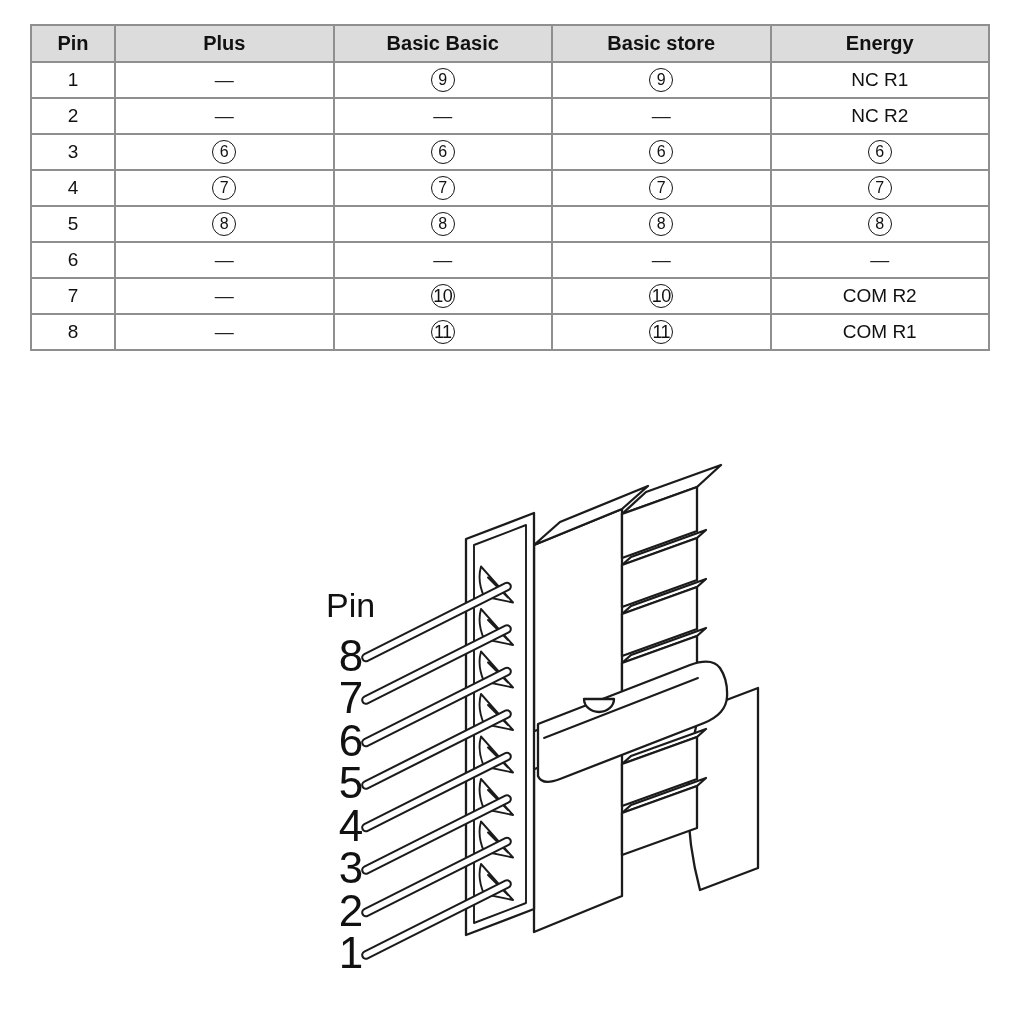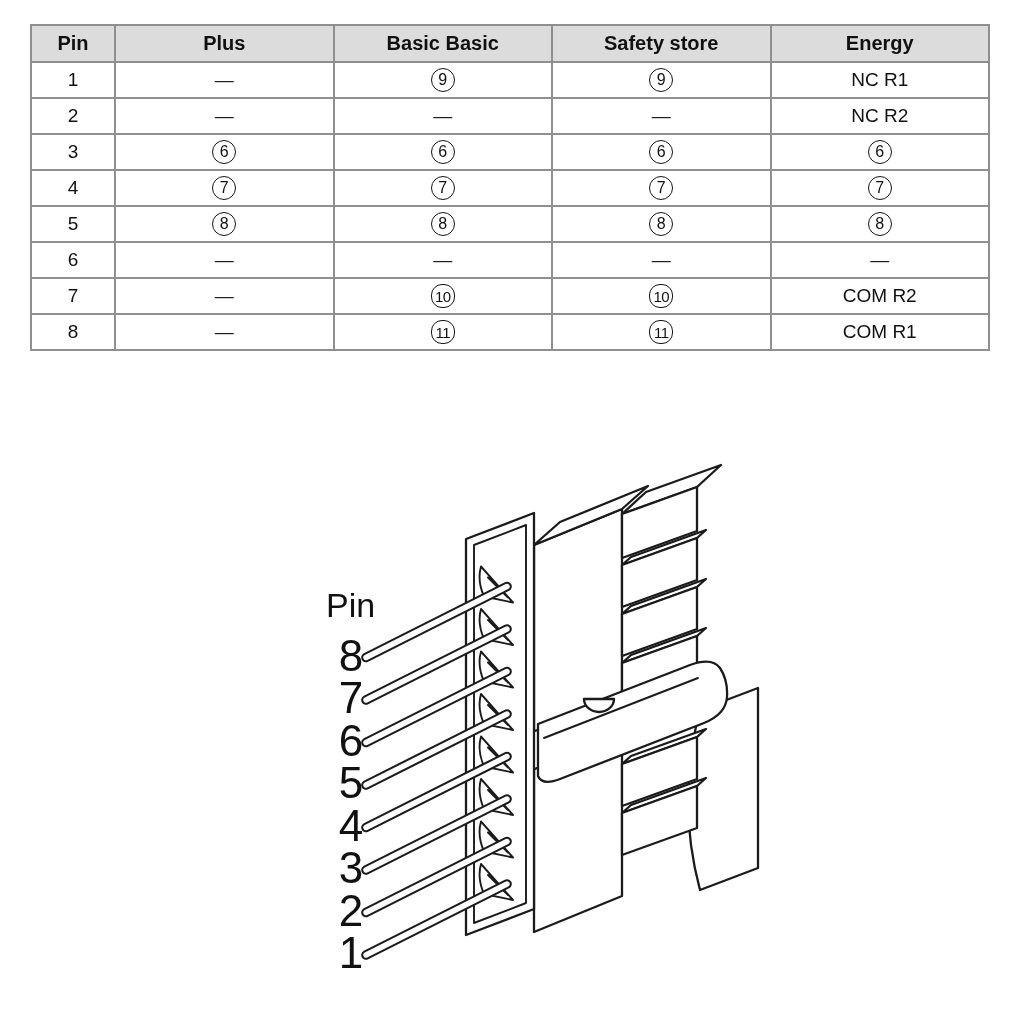--- a/index.html
+++ b/index.html
@@ -10,21 +10,21 @@
   table.pin-table{position:absolute;left:30px;top:24px;width:960px;
                   border-collapse:collapse;table-layout:fixed;}
   .pin-table th,.pin-table td{
       border:2px solid #8f8f8f;text-align:center;vertical-align:middle;
       padding:0;height:34px;font-size:19px;color:#111;background:#fff;}
   .pin-table th{background:#dcdcdc;font-weight:bold;height:35px;font-size:20px;}
   .col-pin{width:82px;}
   .circ{display:inline-flex;align-items:center;justify-content:center;
         width:24px;height:24px;border:1.8px solid #141414;border-radius:50%;
         font-size:16px;line-height:1;box-sizing:border-box;}
-  .circ2{font-size:15px;letter-spacing:-0.6px;border-radius:11px;}
+  .circ2{font-size:18px;letter-spacing:-0.6px;}
   .dash{font-size:19px;color:#222;}
 
   
   svg.diagram{position:absolute;left:0;top:0;}
   .line{fill:#ffffff;stroke:#1b1b1b;stroke-width:2.3;
         stroke-linejoin:round;stroke-linecap:round;}
   .thin{stroke-width:1.9;}
   .nofill{fill:none;}
   .wire-o{stroke:#1b1b1b;stroke-width:9.6;stroke-linecap:round;}
   .wire-c{stroke:#ffffff;stroke-width:5.4;stroke-linecap:round;}
@@ -33,21 +33,21 @@
 </style>
 </head>
 <body>
 
 <table class="pin-table">
   <thead>
     <tr>
       <th class="col-pin">Pin</th>
       <th>Plus</th>
       <th>Basic Basic</th>
-      <th>Safety store</th>
+      <th>Basic store</th>
       <th>Energy</th>
     </tr>
   </thead>
   <tbody>
       <tr>
         <td>1</td>
         <td><span class="dash">—</span></td>
         <td><span class="circ">9</span></td>
         <td><span class="circ">9</span></td>
         <td><span class="cell-text">NC R1</span></td>

